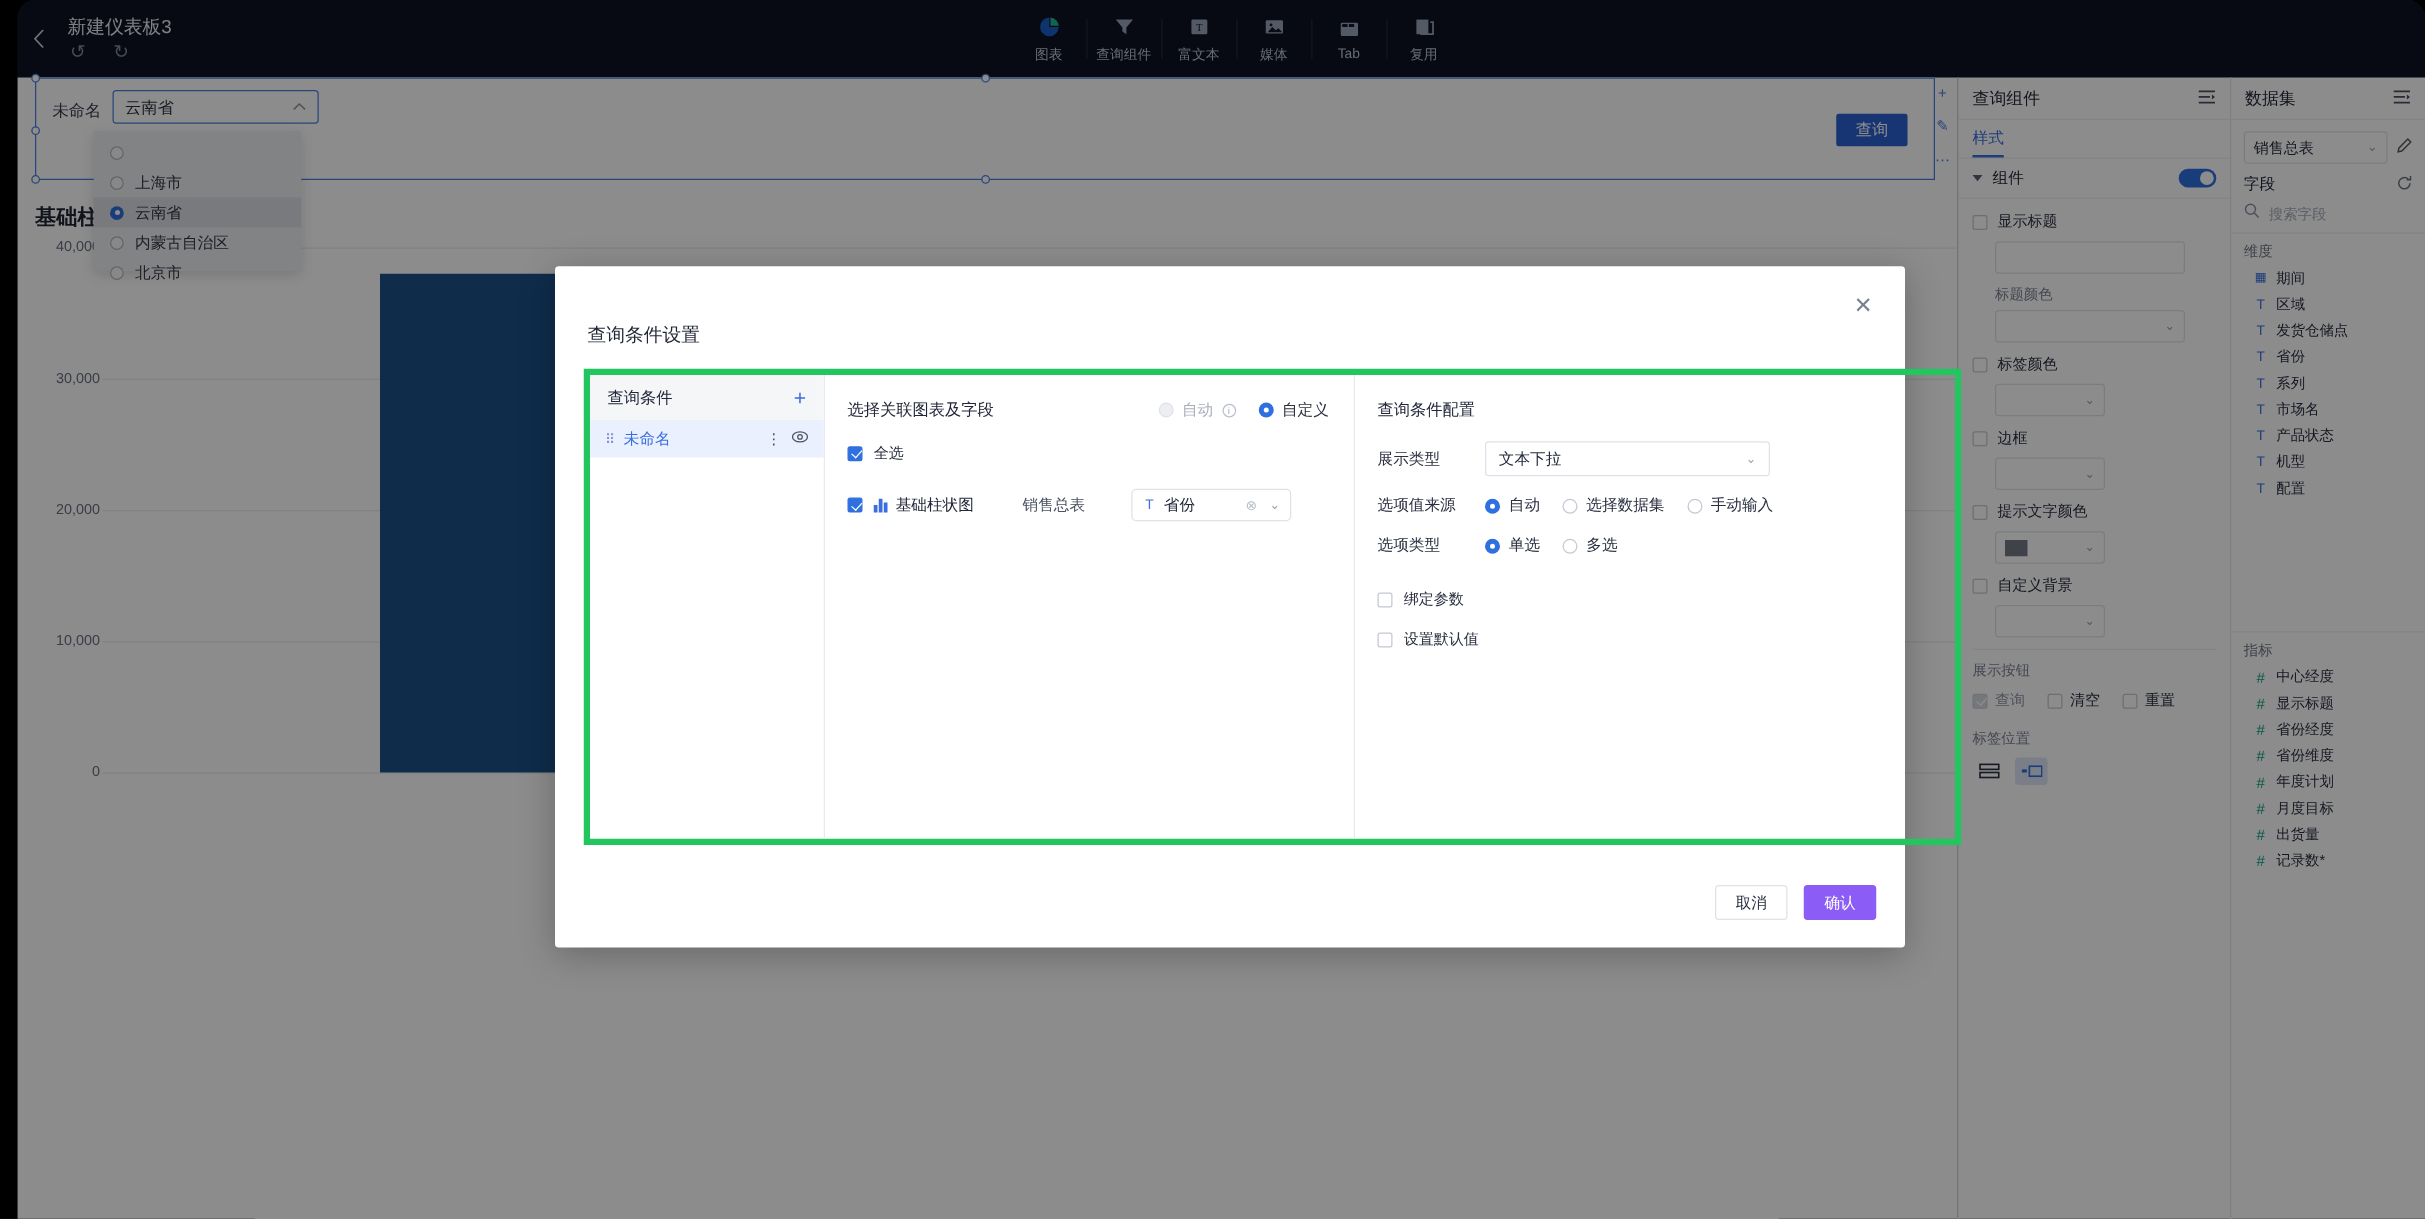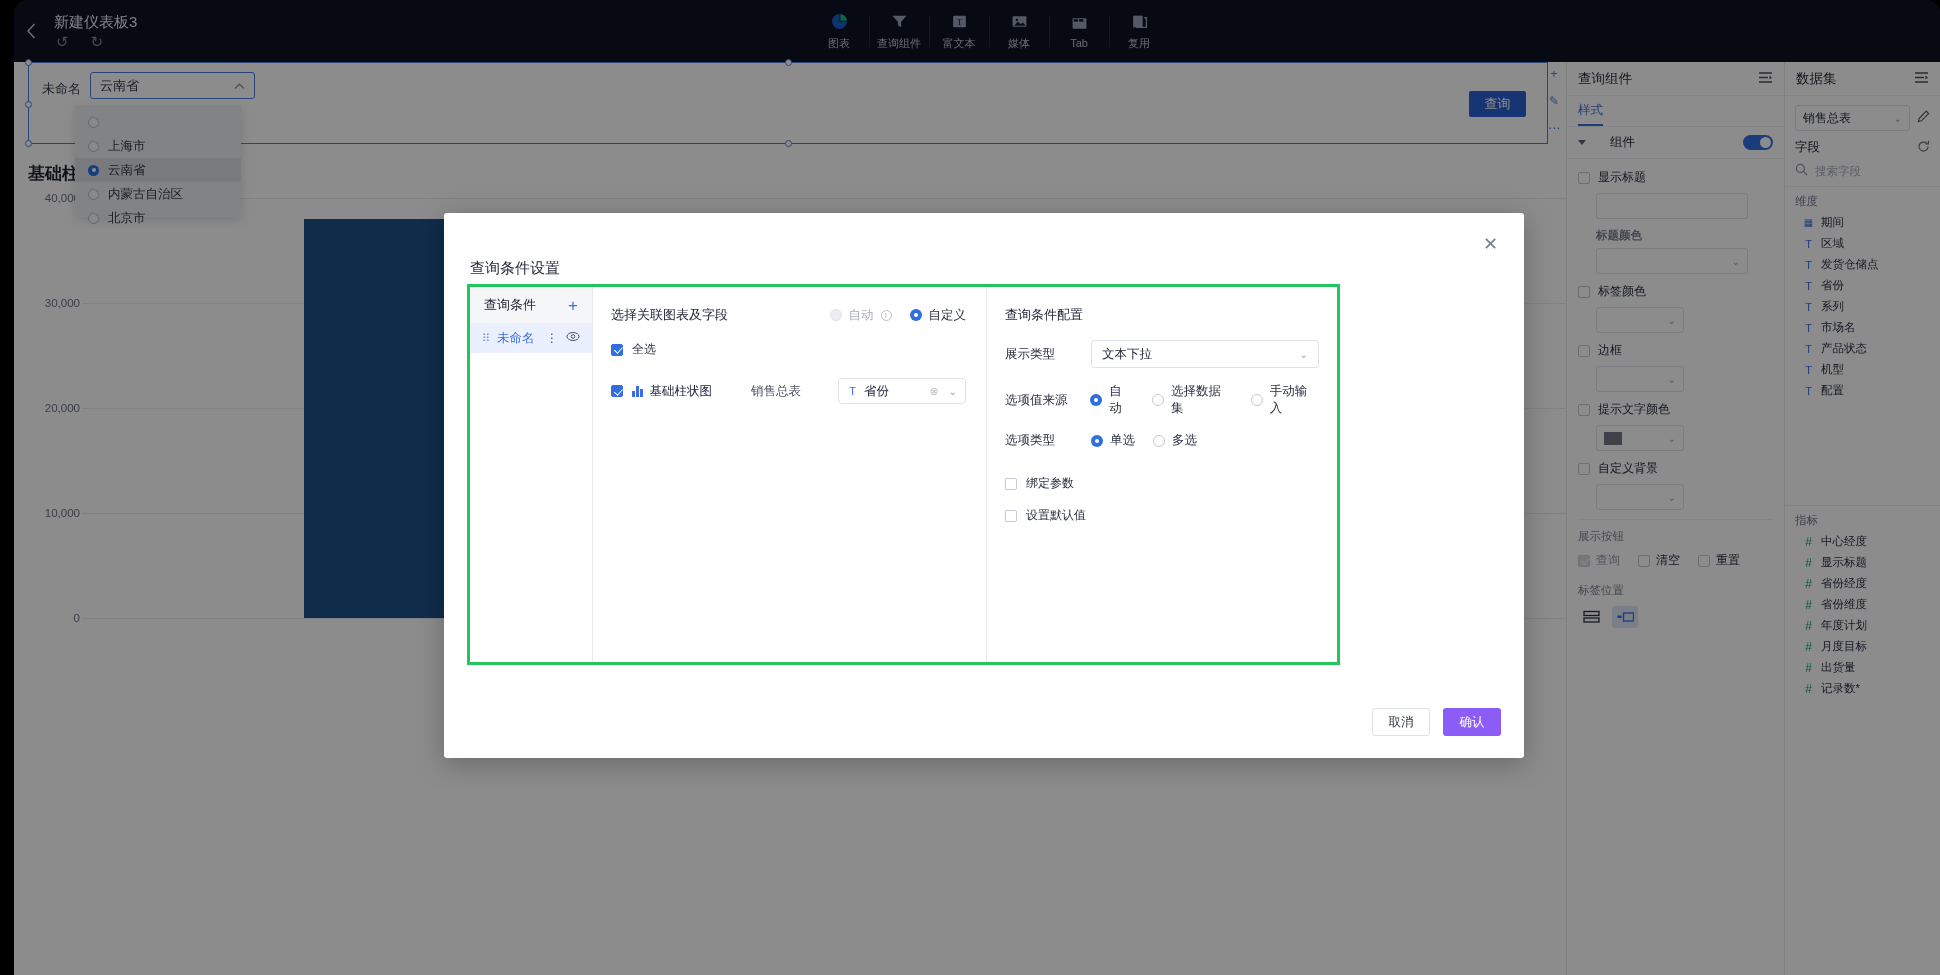--- a/index.html
+++ b/index.html
@@ -128,36 +128,36 @@
   }
   .p-head {
     height: 34px; display: flex; align-items: center; justify-content: space-between;
     padding: 0 11px; border-bottom: 1px solid #eceef1;
   }
   .p-head .t { font-size: 13.5px; color: #1f2533; }
   .p-head .m { color: #4a5261; font-size: 13px; cursor: pointer; }
   .tab-row { height: 31px; border-bottom: 1px solid #eceef1; display: flex; align-items: flex-end; padding-left: 11px; }
   .tab-on { font-size: 12.5px; color: #3b6fe0; padding-bottom: 5px; border-bottom: 2px solid #3b6fe0; }
   .sec-row { height: 32px; display: flex; align-items: center; padding: 0 11px; border-bottom: 1px solid #eceef1; justify-content: space-between; }
-  .sec-left { display: flex; align-items: center; gap: 24px; font-size: 12.5px; color: #22283a; }
+  .sec-left { display: flex; align-items: center; gap: 8px; font-size: 12.5px; color: #22283a; }
   .tri { width: 0; height: 0; border-left: 4.5px solid transparent; border-right: 4.5px solid transparent; border-top: 5.5px solid #5a6274; }
   .toggle { width: 30px; height: 15px; border-radius: 8px; background: #2f6fe0; position: relative; cursor: pointer; }
   .toggle::after { content: ""; position: absolute; right: 2px; top: 2px; width: 11px; height: 11px; border-radius: 50%; background: #fff; }
 
   .field-block { padding: 10px 11px 0 11px; }
   .cb-row { display: flex; align-items: center; gap: 8px; margin-bottom: 7px; }
   .cb { width: 12px; height: 12px; border: 1px solid #c3c8d2; border-radius: 2px; background: #fff; flex: none; }
   .cb.on { background: #2f6fe0; border-color: #2f6fe0; position: relative; }
   .cb.on::after { content: ""; position: absolute; left: 3.5px; top: 0.5px; width: 3.5px; height: 7px; border: solid #fff; border-width: 0 1.5px 1.5px 0; transform: rotate(42deg); }
   .cb.dis { background: #d6dae1; border-color: #c9ced8; position: relative; }
   .cb.dis::after { content: ""; position: absolute; left: 3.5px; top: 0.5px; width: 3.5px; height: 7px; border: solid #fff; border-width: 0 1.5px 1.5px 0; transform: rotate(42deg); }
   .cb-lbl { font-size: 12px; color: #2a3040; }
   .cb-lbl.grey { color: #9097a4; }
   .inp-box { height: 26px; border: 1px solid #dfe2e8; border-radius: 3px; background: #fff; margin: 0 0 9px 18px; width: 152px; }
-  .sub-lbl { font-size: 11.5px; color: #7b8291; margin: 1px 0 5px 18px; font-weight: bold; }
+  .sub-lbl { font-size: 11.5px; color: #7b8291; margin: 1px 0 5px 18px; }
   .sel-box { height: 26px; border: 1px solid #dfe2e8; border-radius: 3px; background:#fff; margin: 0 0 9px 18px; width: 152px; display: flex; align-items: center; justify-content: space-between; padding: 0 7px; cursor: pointer; }
   .sel-box.narrow { width: 88px; }
   .sel-chev { color: #9aa1ae; font-size: 10px; }
   .swatch { width: 18px; height: 13px; background: #747a85; }
   .divider { height: 1px; background: #eceef1; margin: 6px 11px 9px 11px; }
   .grp-lbl { font-size: 11.5px; color: #7b8291; padding: 0 11px; margin-bottom: 8px; }
   .btn-cbs { display: flex; gap: 18px; padding: 0 11px; margin-bottom: 14px; }
   .btn-cbs .cb-row { margin-bottom: 0; gap: 6px; }
   .pos-row { display: flex; gap: 8px; padding: 0 11px; }
   .pos-ic { width: 26px; height: 22px; display: flex; align-items: center; justify-content: center; border-radius: 3px; cursor: pointer; }
@@ -182,22 +182,22 @@
   
   .overlay { position: absolute; left: 0; top: 0; width: 1926px; height: 975px; background: rgba(0,0,0,0.45); z-index: 50; }
   .modal {
     position: absolute; left: 430px; top: 213px; width: 1080px; height: 545px;
     background: #fff; border-radius: 3px; box-shadow: 0 6px 28px rgba(0,0,0,.25);
   }
   .m-head { height: 62px; display: flex; align-items: center; padding: 0 26px; justify-content: space-between; }
   .m-title { font-size: 15px; color: #1f2533; margin-top: 48px; }
   .m-close { font-size: 18px; color: #7a8190; cursor: pointer; line-height: 1; }
   .m-body {
-    position: absolute; left: 23px; top: 71px; width: 873px; height: 381px;
-    border: 3px solid #22c55e; display: flex;
+    position: absolute; left: 23px; top: 82px; width: 1102px; height: 381px;
+    border: 5px solid #22c55e; display: flex;
   }
   .mb-left { width: 188px; border-right: 1px solid #e8eaee; }
   .mb-left-hd { height: 36px; background: #f5f6f8; display: flex; align-items: center; justify-content: space-between; padding: 0 14px; }
   .mb-left-hd .t { font-size: 13px; color: #22283a; }
   .mb-left-hd .plus { color: #3b6fe0; font-size: 17px; cursor: pointer; line-height: 1; }
   .cond-item { height: 30px; background: #eaf0fd; display: flex; align-items: center; padding: 0 12px; gap: 8px; cursor: pointer; }
   .cond-item .drag { color: #7f95d4; font-size: 11px; letter-spacing: -1px; }
   .cond-item .nm { font-size: 12.5px; color: #3b6fe0; flex: 1; }
   .cond-item .ic { color: #4a5261; font-size: 12px; cursor: pointer; }
   .mb-mid { width: 424px; border-right: 1px solid #e8eaee; padding: 19px 20px 0 18px; }

